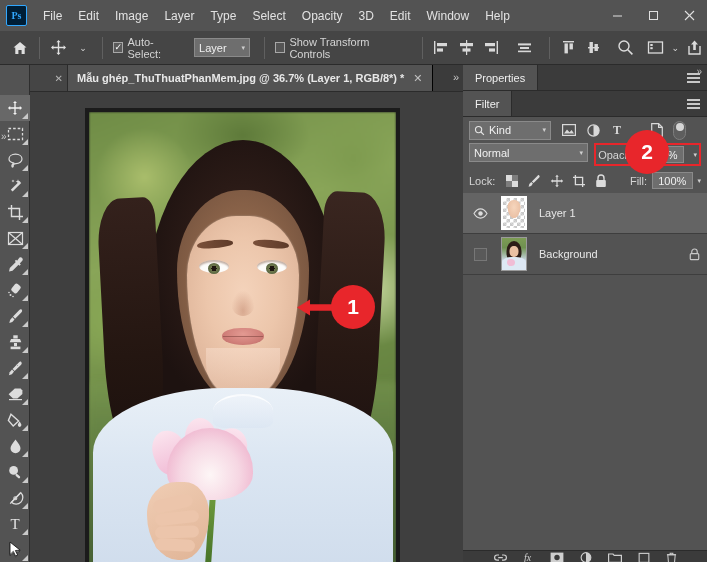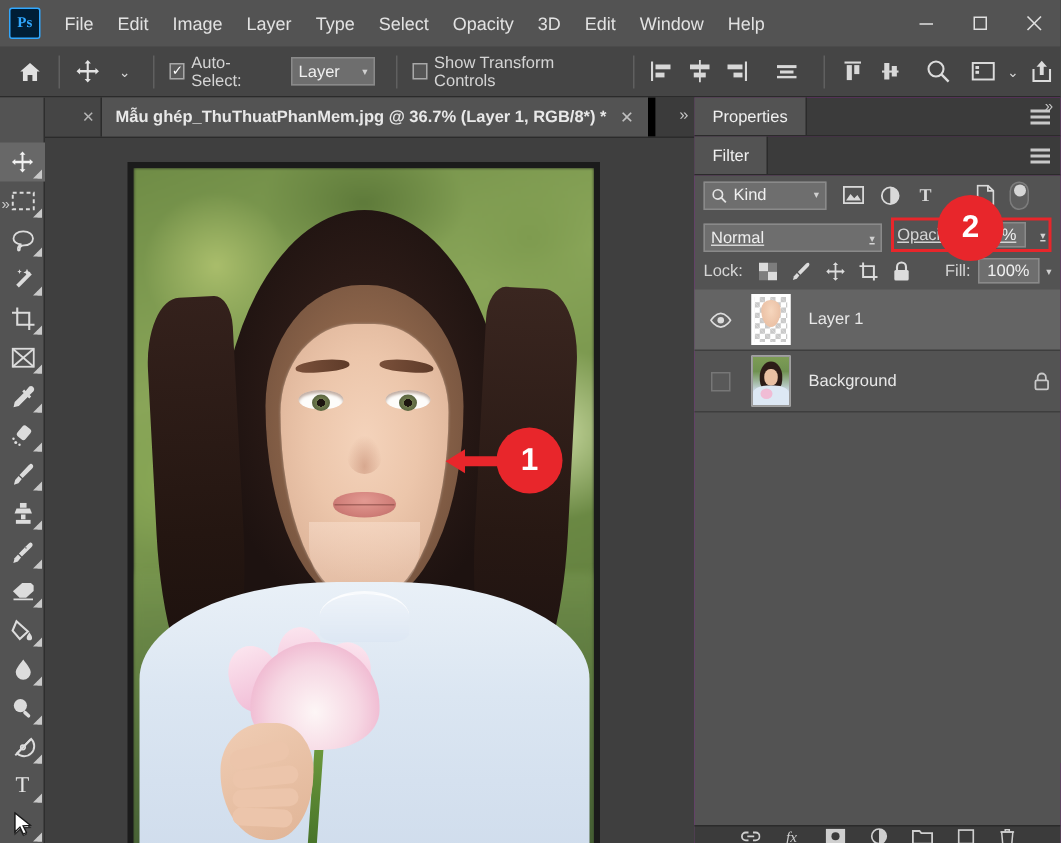--- a/index.html
+++ b/index.html
@@ -83,21 +83,21 @@
     position:absolute; left:30px; top:65px; width:433px; height:27px;
     background:#3b3b3b; border-bottom:1px solid #2b2b2b;
     display:flex; align-items:flex-end;
   }
   .ghosttab {
     width:38px; height:26px; background:#454545; border-right:1px solid #2b2b2b;
     display:flex; align-items:center; justify-content:flex-end; padding-right:4px;
     color:#b4b4b4; font-size:10px;
   }
   .doctab {
-    height:26px; background:#535353; border-right:5px solid #000000;
+    height:26px; background:#535353; border-right:1px solid #000000;
     display:flex; align-items:center; gap:9px; padding:0 9px;
     font-size:11px; font-weight:bold; color:#e8e8e8; white-space:nowrap;
   }
   .tabx { font-size:11px; color:#c0c0c0; font-weight:normal; }
   .tabchev {
     position:absolute; right:4px; top:6px; color:#c6c6c6; font-size:11px;
   }
   .corner-arrows {
     position:absolute; left:1px; top:66px; color:#c9c9c9; font-size:10px;
   }
@@ -289,21 +289,21 @@
   .kind-ico { display:flex; align-items:center; justify-content:center; width:20px; height:19px; color:#d9d9d9; }
   .toggle-pill {
     width:13px; height:19px; border:1px solid #7d7d7d; border-radius:7px; background:#5e5e5e;
     position:relative;
   }
   .toggle-pill::after {
     content:''; position:absolute; left:1.5px; top:1.5px; width:8px; height:8px;
     border-radius:50%; background:#d6d6d6;
   }
 
-  .blendrow { height:25px; display:flex; align-items:flex-end; padding:0 6px; gap:6px;text-decoration:underline; }
+  .blendrow { height:25px; display:flex; align-items:flex-start; padding:0 6px; gap:6px; }
   .blendsel {
     flex:1; height:19px; background:#6e6e6e; border:1px solid #8a8a8a;
     display:flex; align-items:center; justify-content:space-between;
     padding:0 4px; font-size:11px; color:#f0f0f0;
   }
   .opacity-wrap {
     display:flex; align-items:center; gap:4px; border:2px solid #e8262b; padding:1px 2px;
   }
   .numbox {
     width:42px; height:17px; background:#6e6e6e; border:1px solid #8a8a8a;

